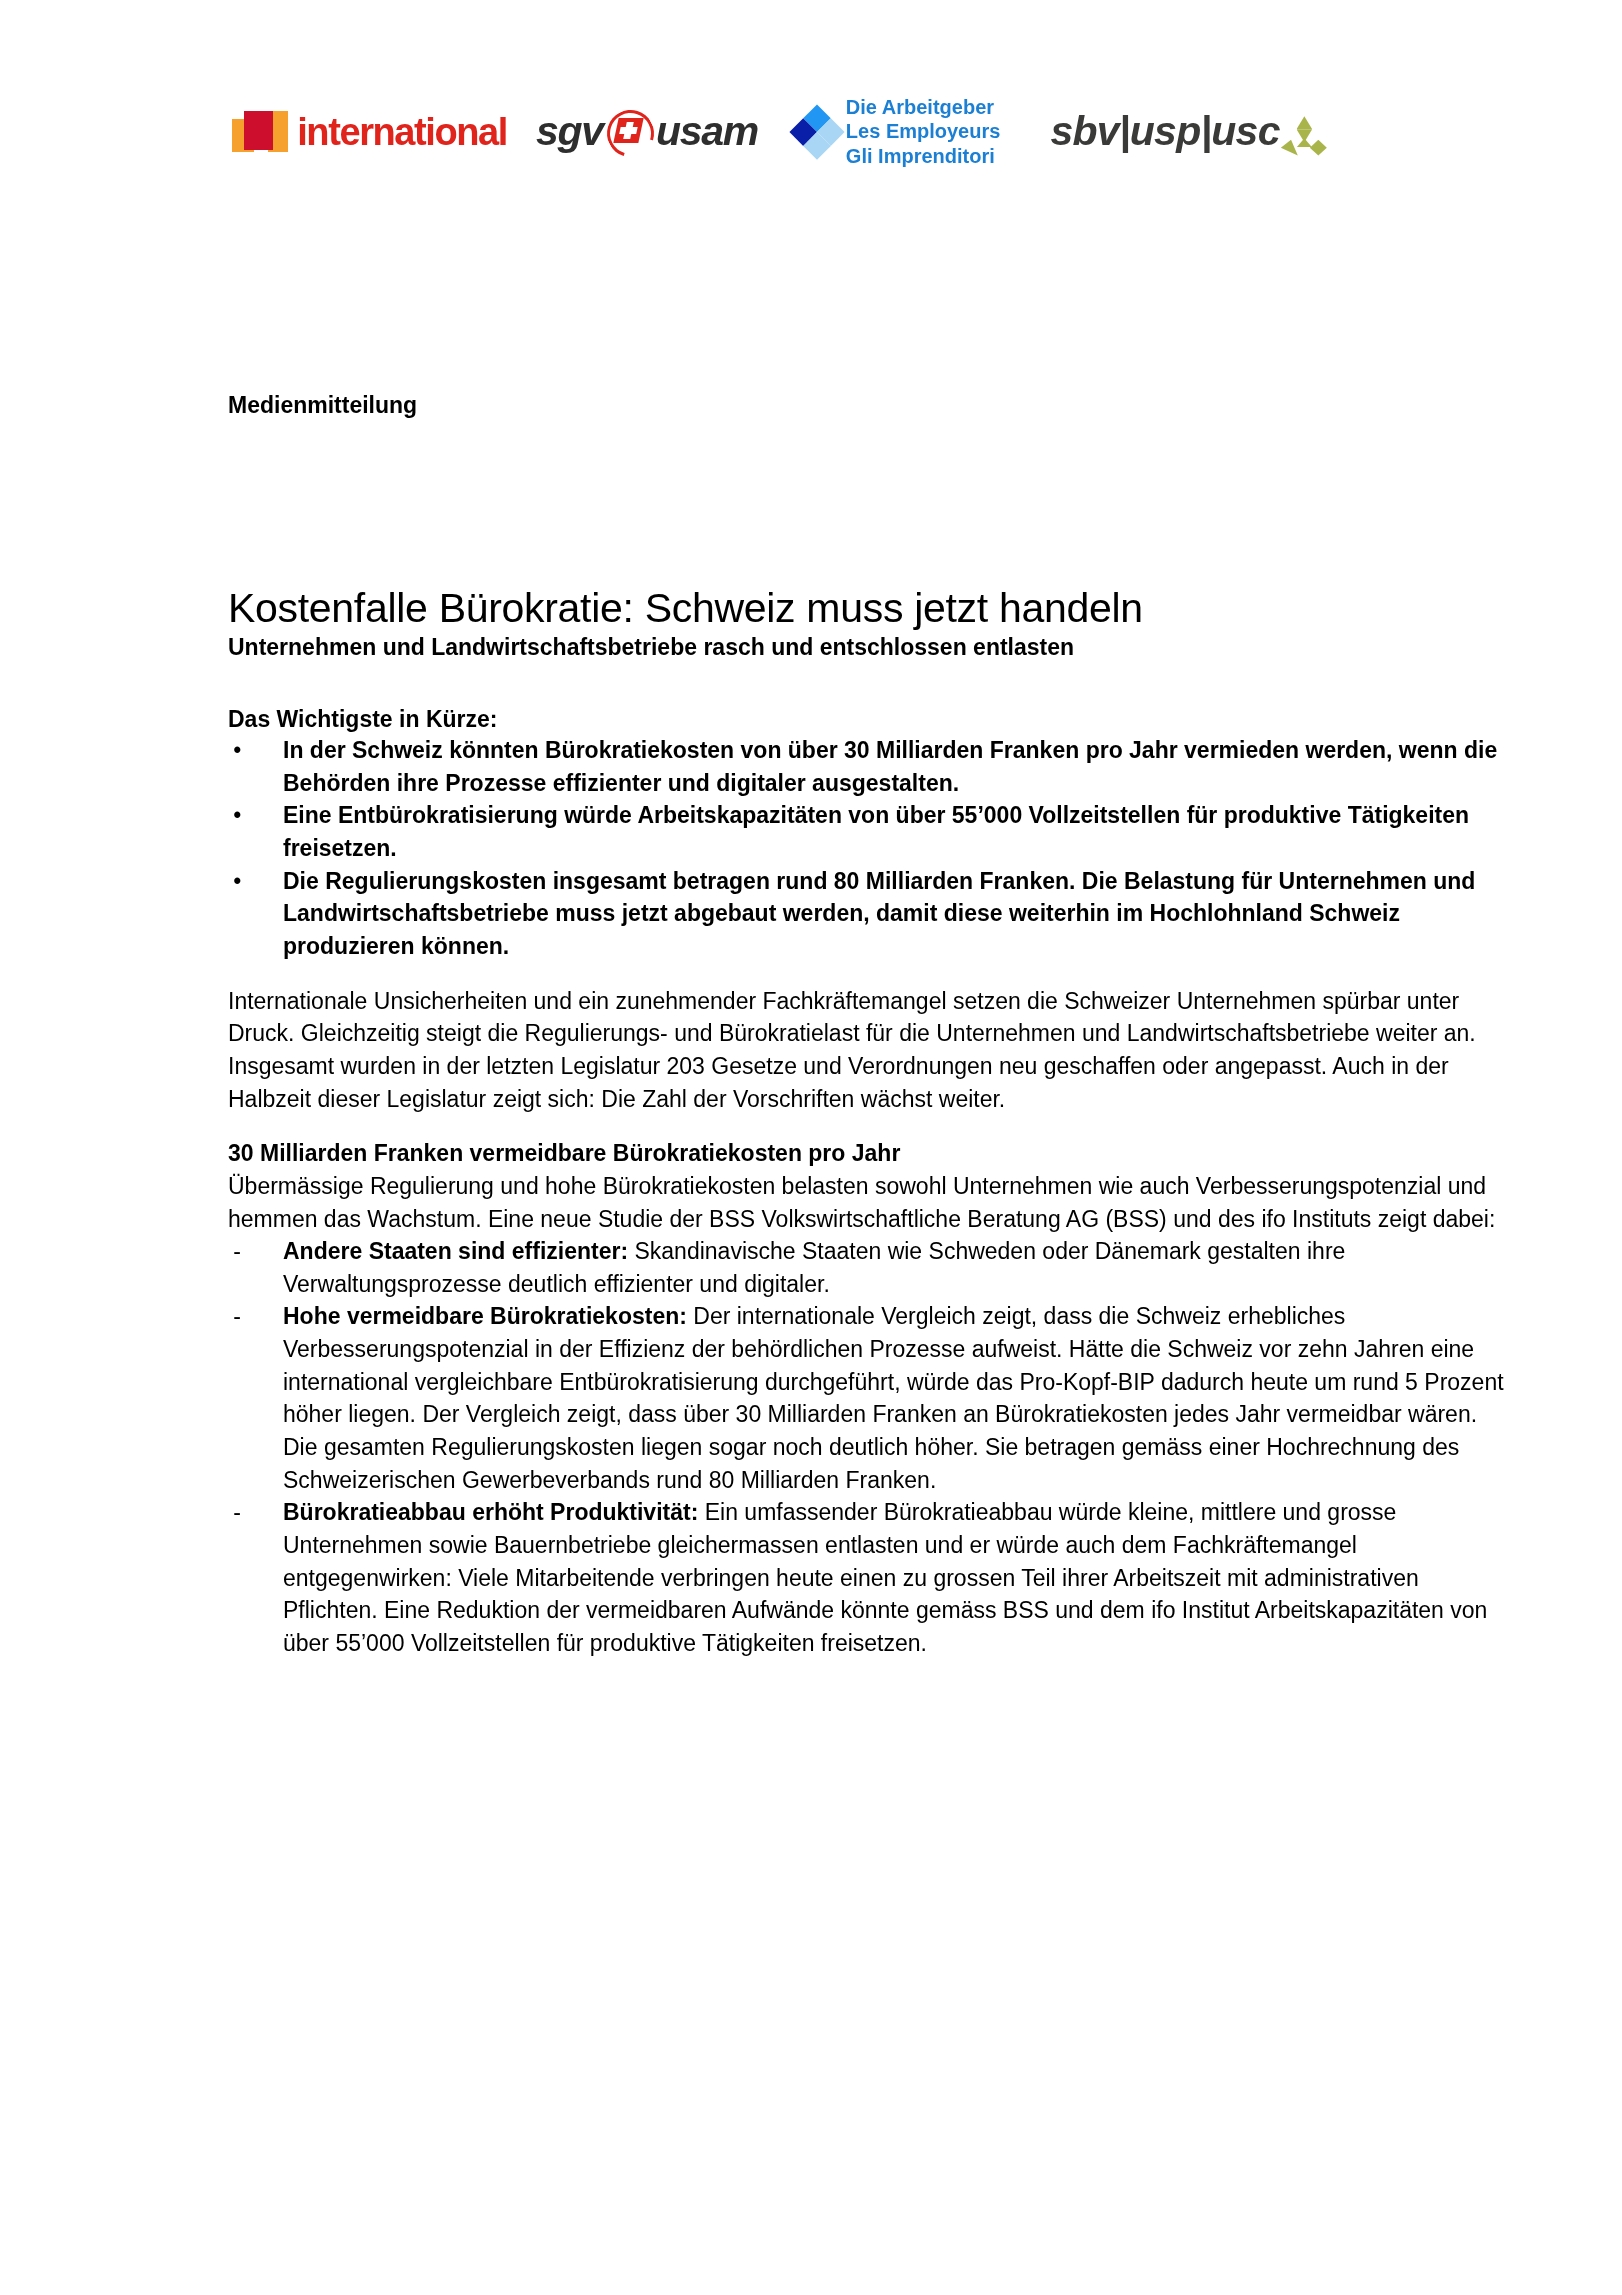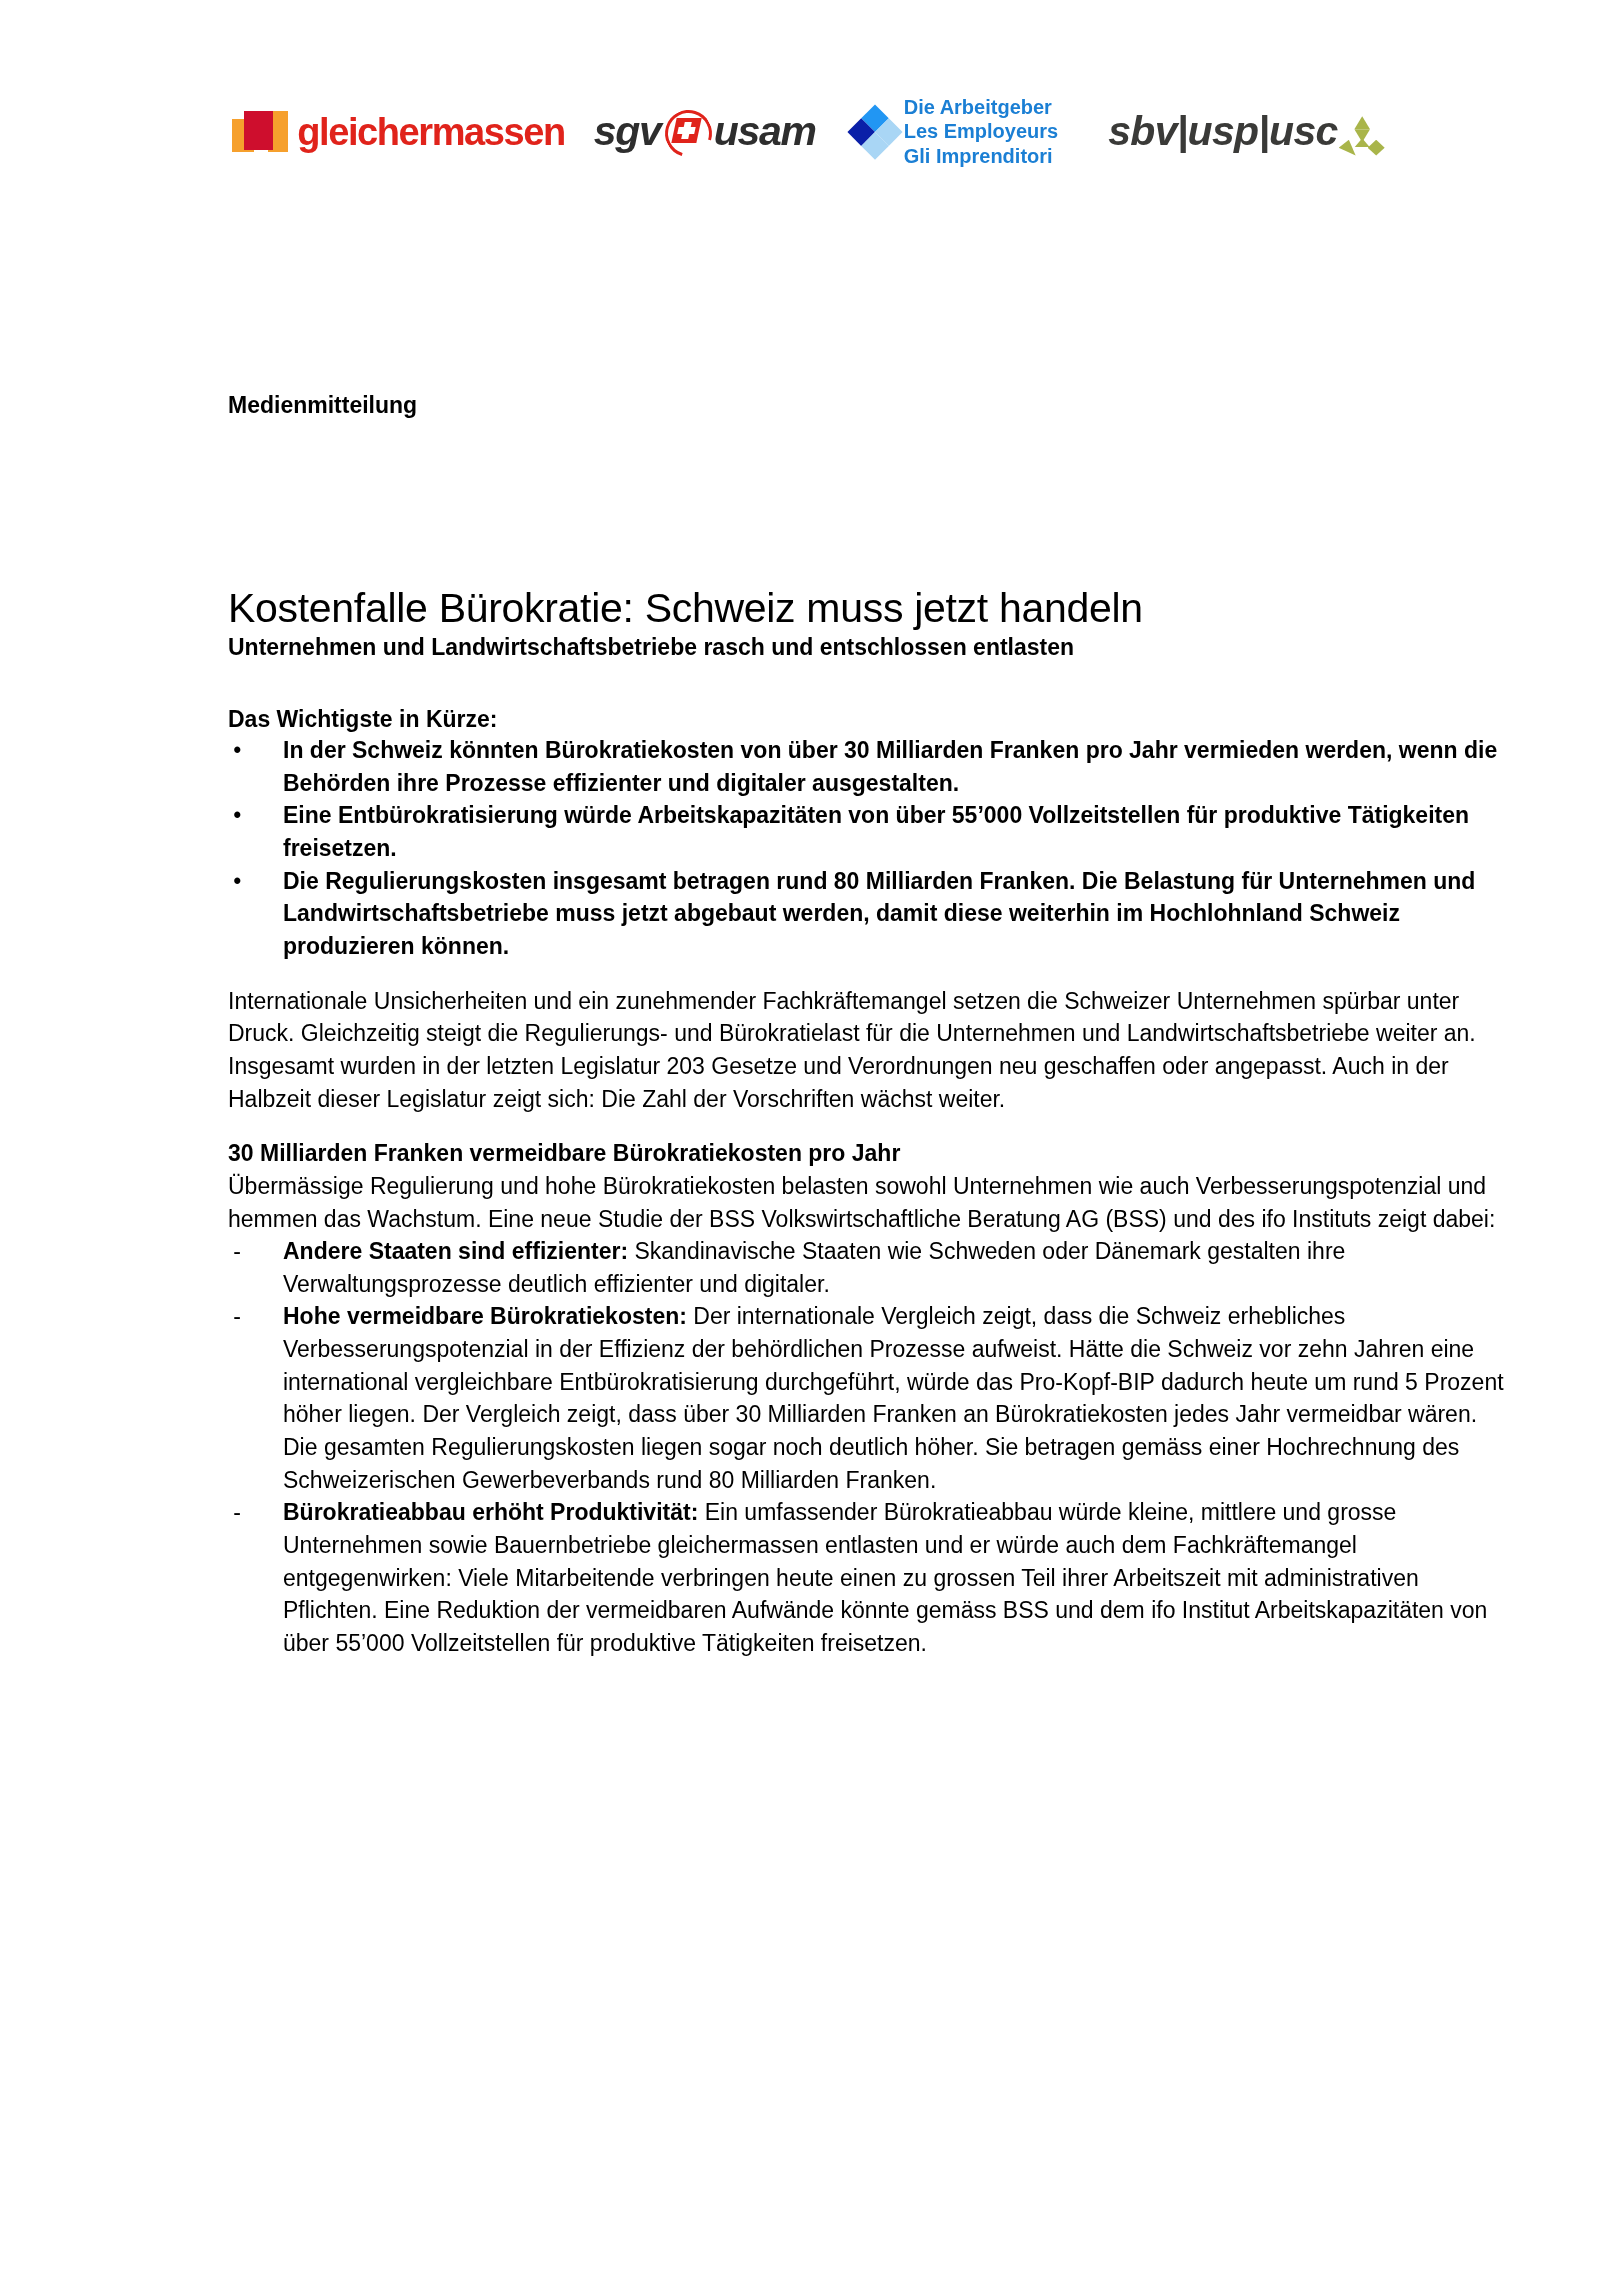--- a/index.html
+++ b/index.html
@@ -329,21 +329,21 @@
 
   <div class="logo-bar">
 
     <div class="logo-economiesuisse">
       <div class="es-mark">
         <div class="es-orange-left"></div>
         <div class="es-orange-right"></div>
         <div class="es-orange-band"></div>
         <div class="es-red"></div>
       </div>
-      <div class="es-word">gleichermassen</div>
+      <div class="es-word">international</div>
     </div>
 
     <div class="logo-sgv">
       <div class="sgv-word">sgv</div>
       <div class="sgv-mark">
         <div class="ring"></div>
         <div class="sq"></div>
         <div class="cross-v"></div>
         <div class="cross-h"></div>
       </div>

